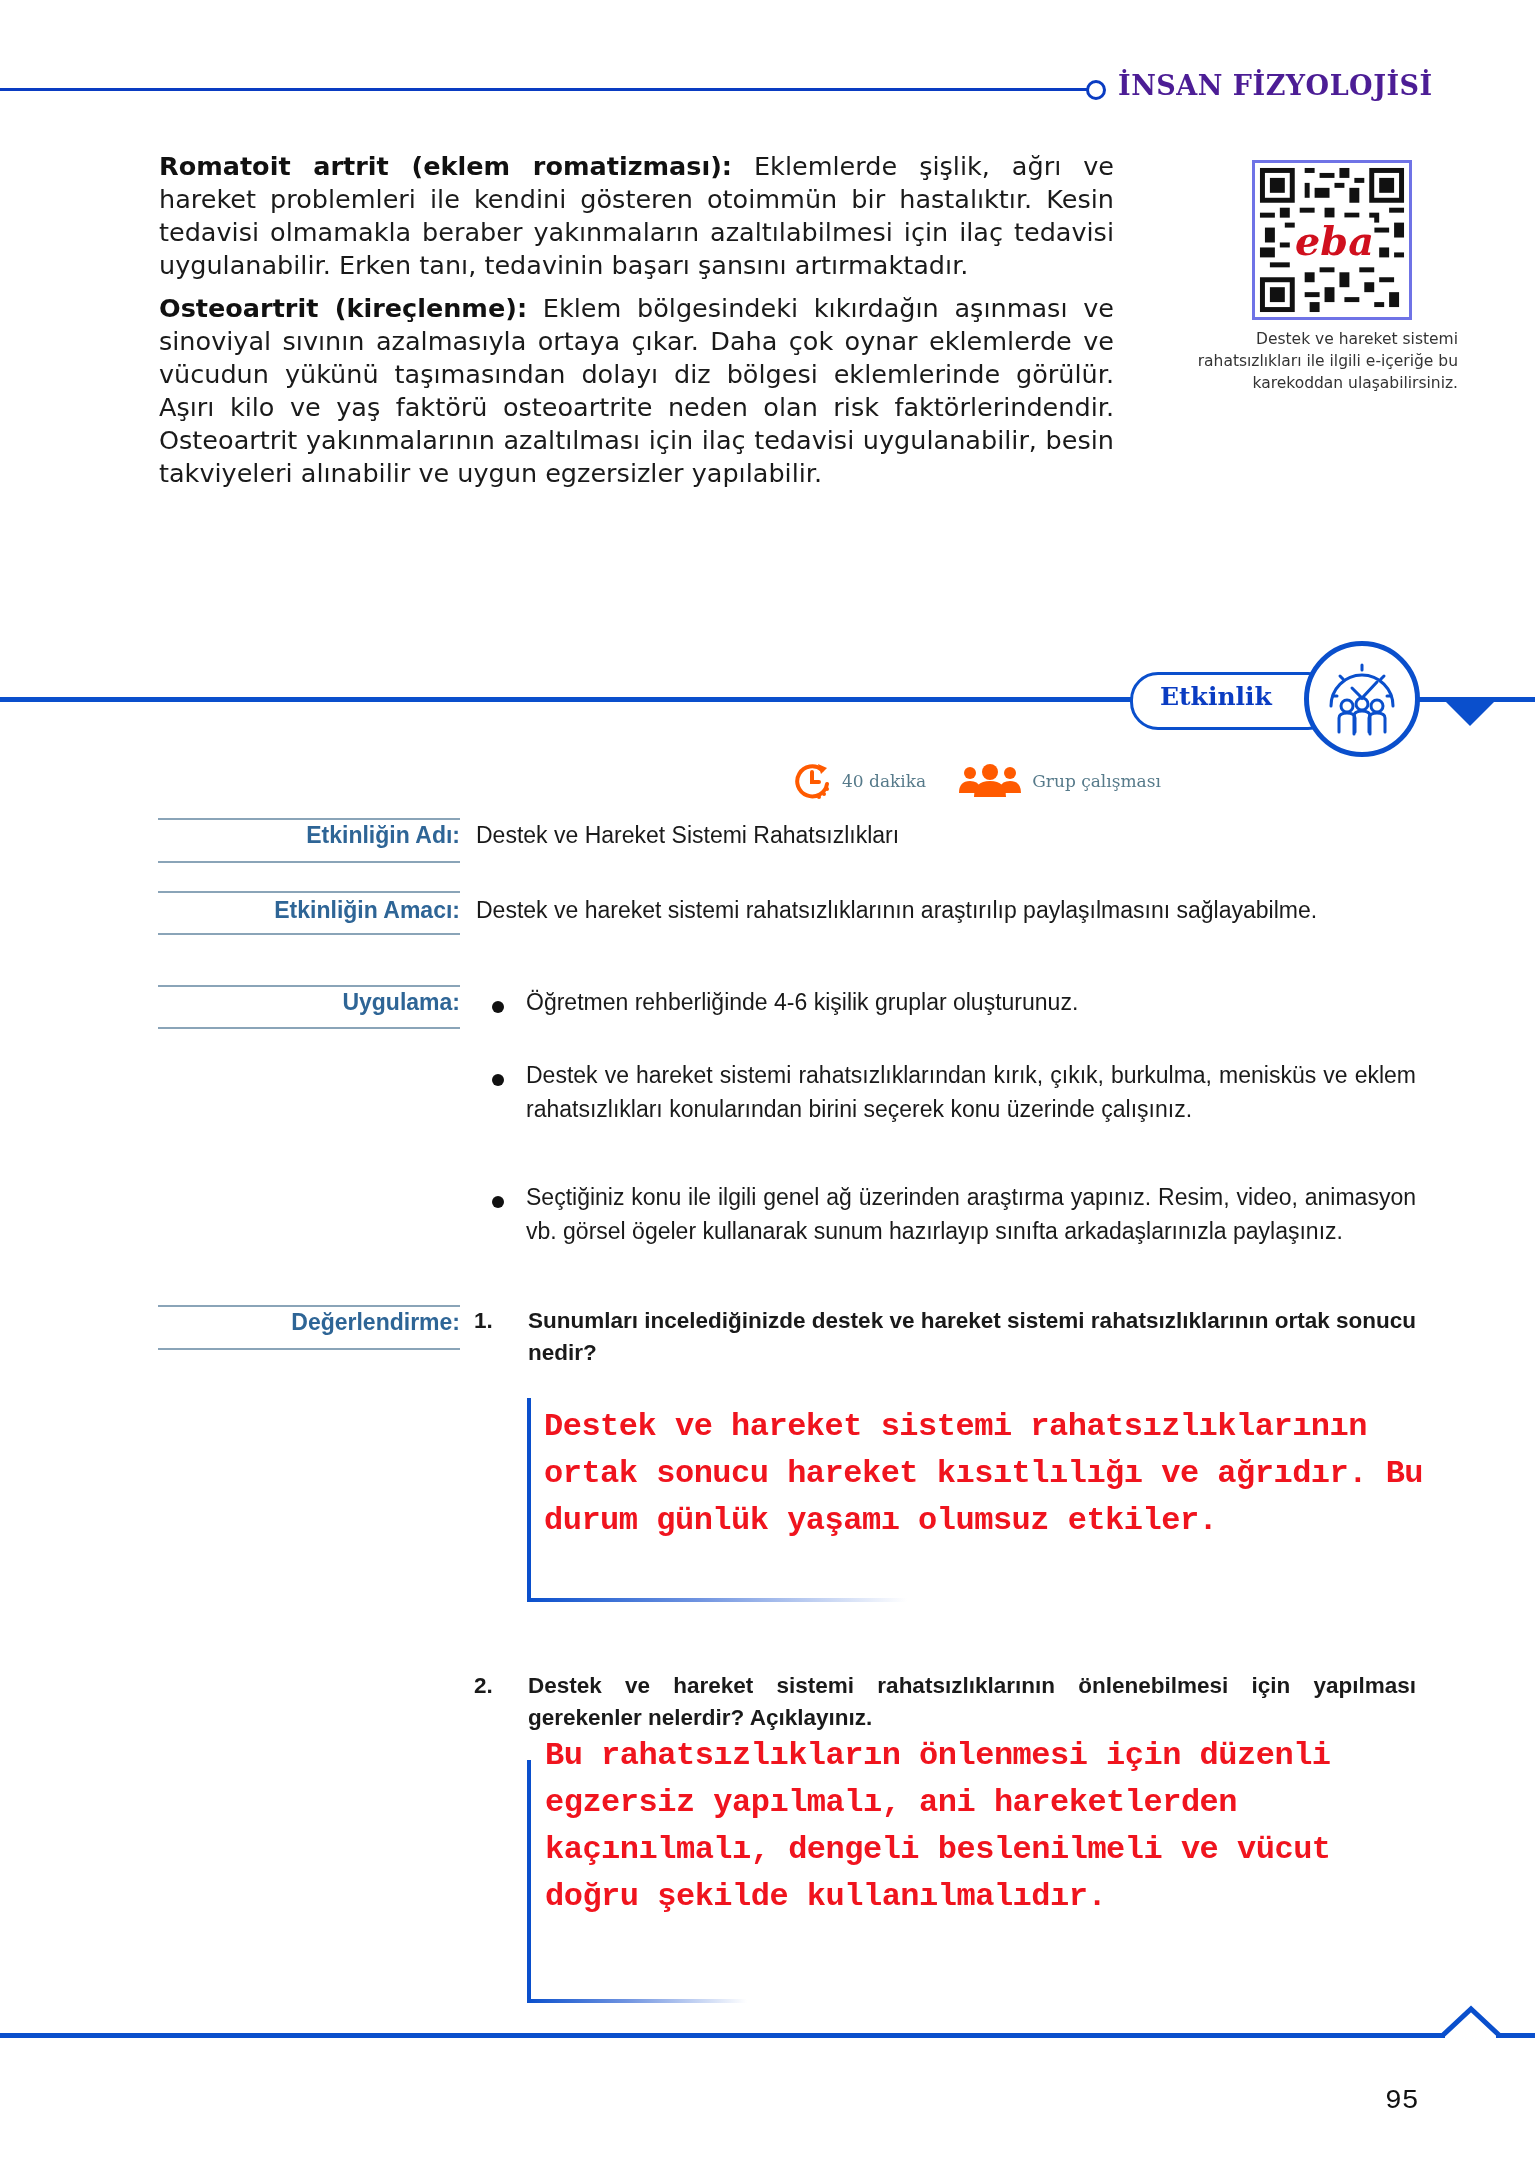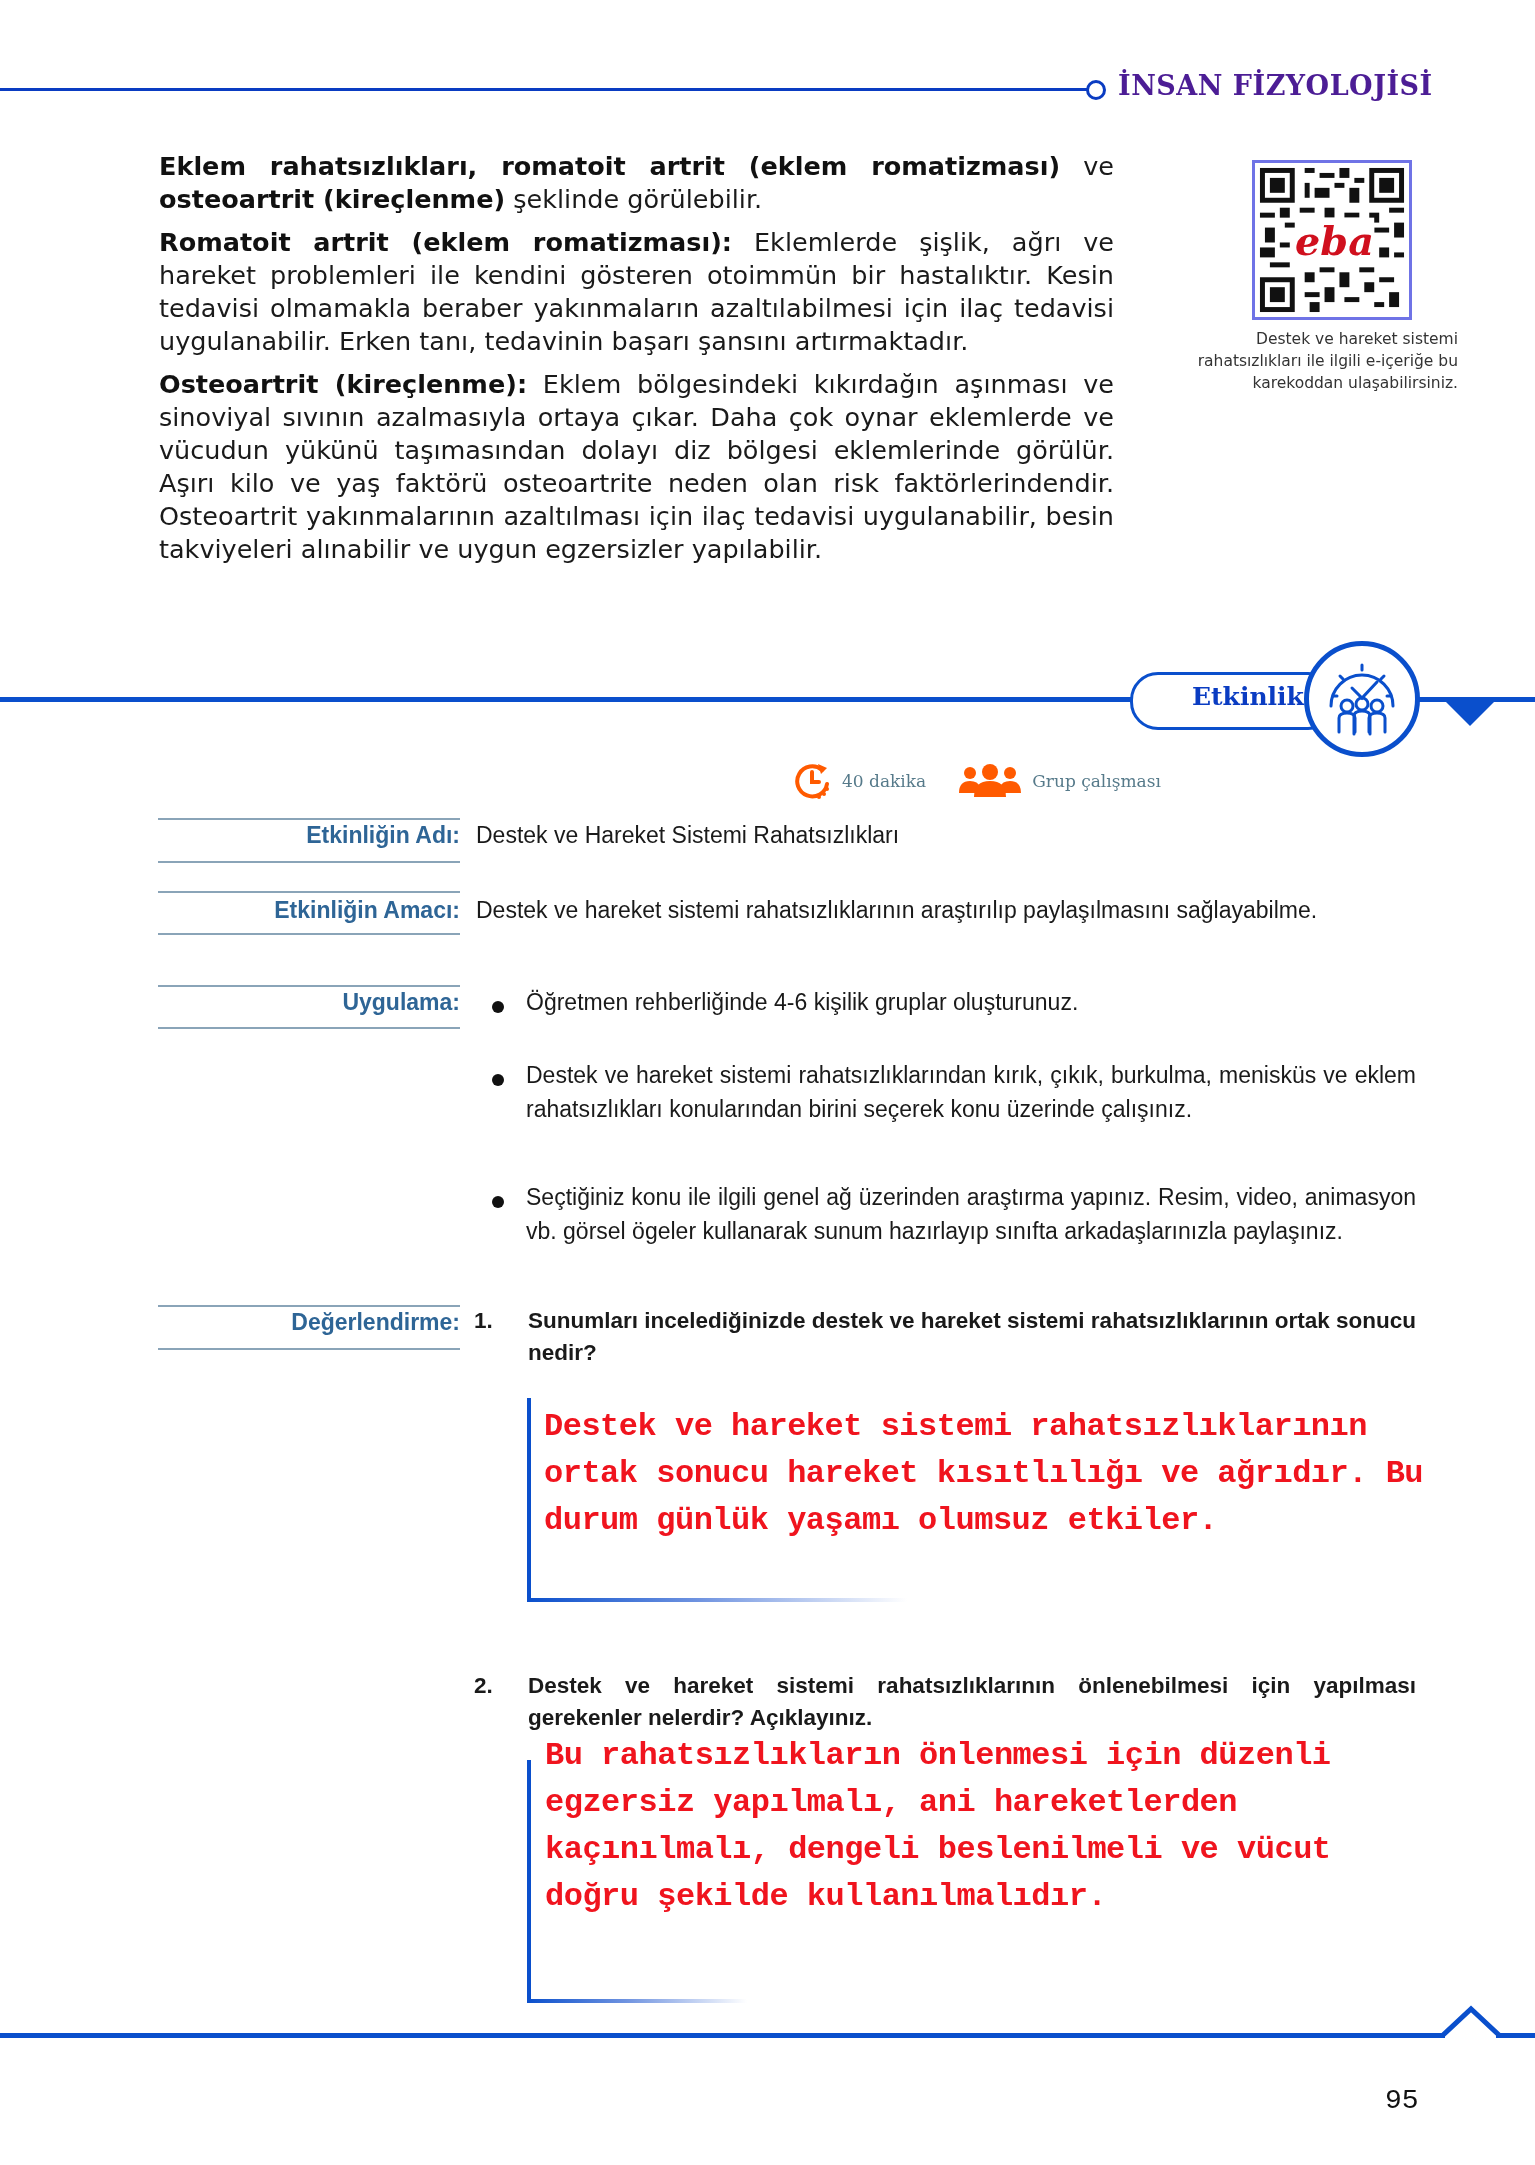--- a/index.html
+++ b/index.html
@@ -16,21 +16,21 @@
   .intro p { margin:0 0 10px 0; text-align:justify; }
   .intro b { font-weight:bold; color:#111; }
 
   
   .qr { left:1252px; top:160px; width:154px; height:154px; border:3px solid #6f73e6; background:#a3a3a3; }
   .qr-caption { left:1150px; top:328px; width:264px; text-align:right; font-size:15.5px; line-height:22px; color:#333; font-family:"DejaVu Sans", sans-serif;margin-left:44px; }
 
   
   .band-line { left:0; top:697px; width:1535px; height:5px; background:#0a4fcc; }
   .band-pill { left:1130px; top:672px; width:200px; height:52px; border:3px solid #0a4fcc; border-radius:28px; background:#fff; }
-  .band-pill-label { left:1160px; top:682px; font-family:"DejaVu Serif", serif; font-weight:bold; font-size:25px; color:#0a3cc2;margin-left:32px; }
+  .band-pill-label { left:1160px; top:682px; font-family:"DejaVu Serif", serif; font-weight:bold; font-size:25px; color:#0a3cc2; }
   .band-circle { left:1304px; top:641px; width:106px; height:106px; border:5px solid #0a4fcc; border-radius:50%; background:#fff; }
   .band-tri { left:1446px; top:702px; width:0; height:0; border-left:24px solid transparent; border-right:24px solid transparent; border-top:24px solid #0a4fcc; }
 
   
   .meta { left:794px; top:762px; font-family:"DejaVu Serif", serif; font-weight:normal; font-size:17px; color:#567a8a; display:flex; align-items:center; gap:10px; }
 
   
   .rule { left:158px; width:302px; height:2px; background:#8aa4b8; }
   .lbl { width:302px; left:158px; text-align:right; font-family:"Liberation Sans", sans-serif; font-weight:bold; font-size:23px; color:#2e6596; }
   .val { font-family:"Liberation Sans", sans-serif; font-size:23px; color:#1a1a1a;text-align:center; }
@@ -53,21 +53,20 @@
   .page-num { left:1385px; top:2085px; font-family:Liberation Mono, monospace; font-size:28px; color:#111; }
 </style>
 </head>
 <body>
 
 <div class="abs hdr-line"></div>
 <div class="abs hdr-dot"></div>
 <div class="abs hdr-title">İNSAN FİZYOLOJİSİ</div>
 
 <div class="abs intro">
-  <p><b>Eklem rahatsızlıkları, romatoit artrit (eklem romatizması)</b><span> ve </span><b>osteoartrit (kireçlenme)</b><span> şeklinde görülebilir.</span></p>
   <p><b>Romatoit artrit (eklem romatizması):</b><span> Eklemlerde şişlik, ağrı ve hareket problemleri ile kendini gösteren otoimmün bir hastalıktır. Kesin tedavisi olmamakla beraber yakınmaların azaltılabilmesi için ilaç tedavisi uygulanabilir. Erken tanı, tedavinin başarı şansını artırmaktadır.</span></p>
   <p><b>Osteoartrit (kireçlenme):</b><span> Eklem bölgesindeki kıkırdağın aşınması ve sinoviyal  sıvının azalmasıyla ortaya çıkar. Daha çok oynar eklemlerde ve vücudun yükünü taşımasından dolayı diz bölgesi eklemlerinde görülür. Aşırı kilo ve yaş faktörü osteoartrite  neden olan risk faktörlerindendir. Osteoartrit yakınmalarının azaltılması için ilaç tedavisi uygulanabilir, besin takviyeleri alınabilir ve uygun egzersizler yapılabilir.</span></p>
 </div>
 
 <div class="abs qr">
   <svg width="154" height="154" viewBox="0 0 31 31">
     <rect width="31" height="31" fill="#fff"></rect>
     <g fill="#111">
       <rect x="1" y="1" width="7" height="7"></rect>
         <rect x="2" y="2" width="5" height="5" fill="#fff"></rect>

